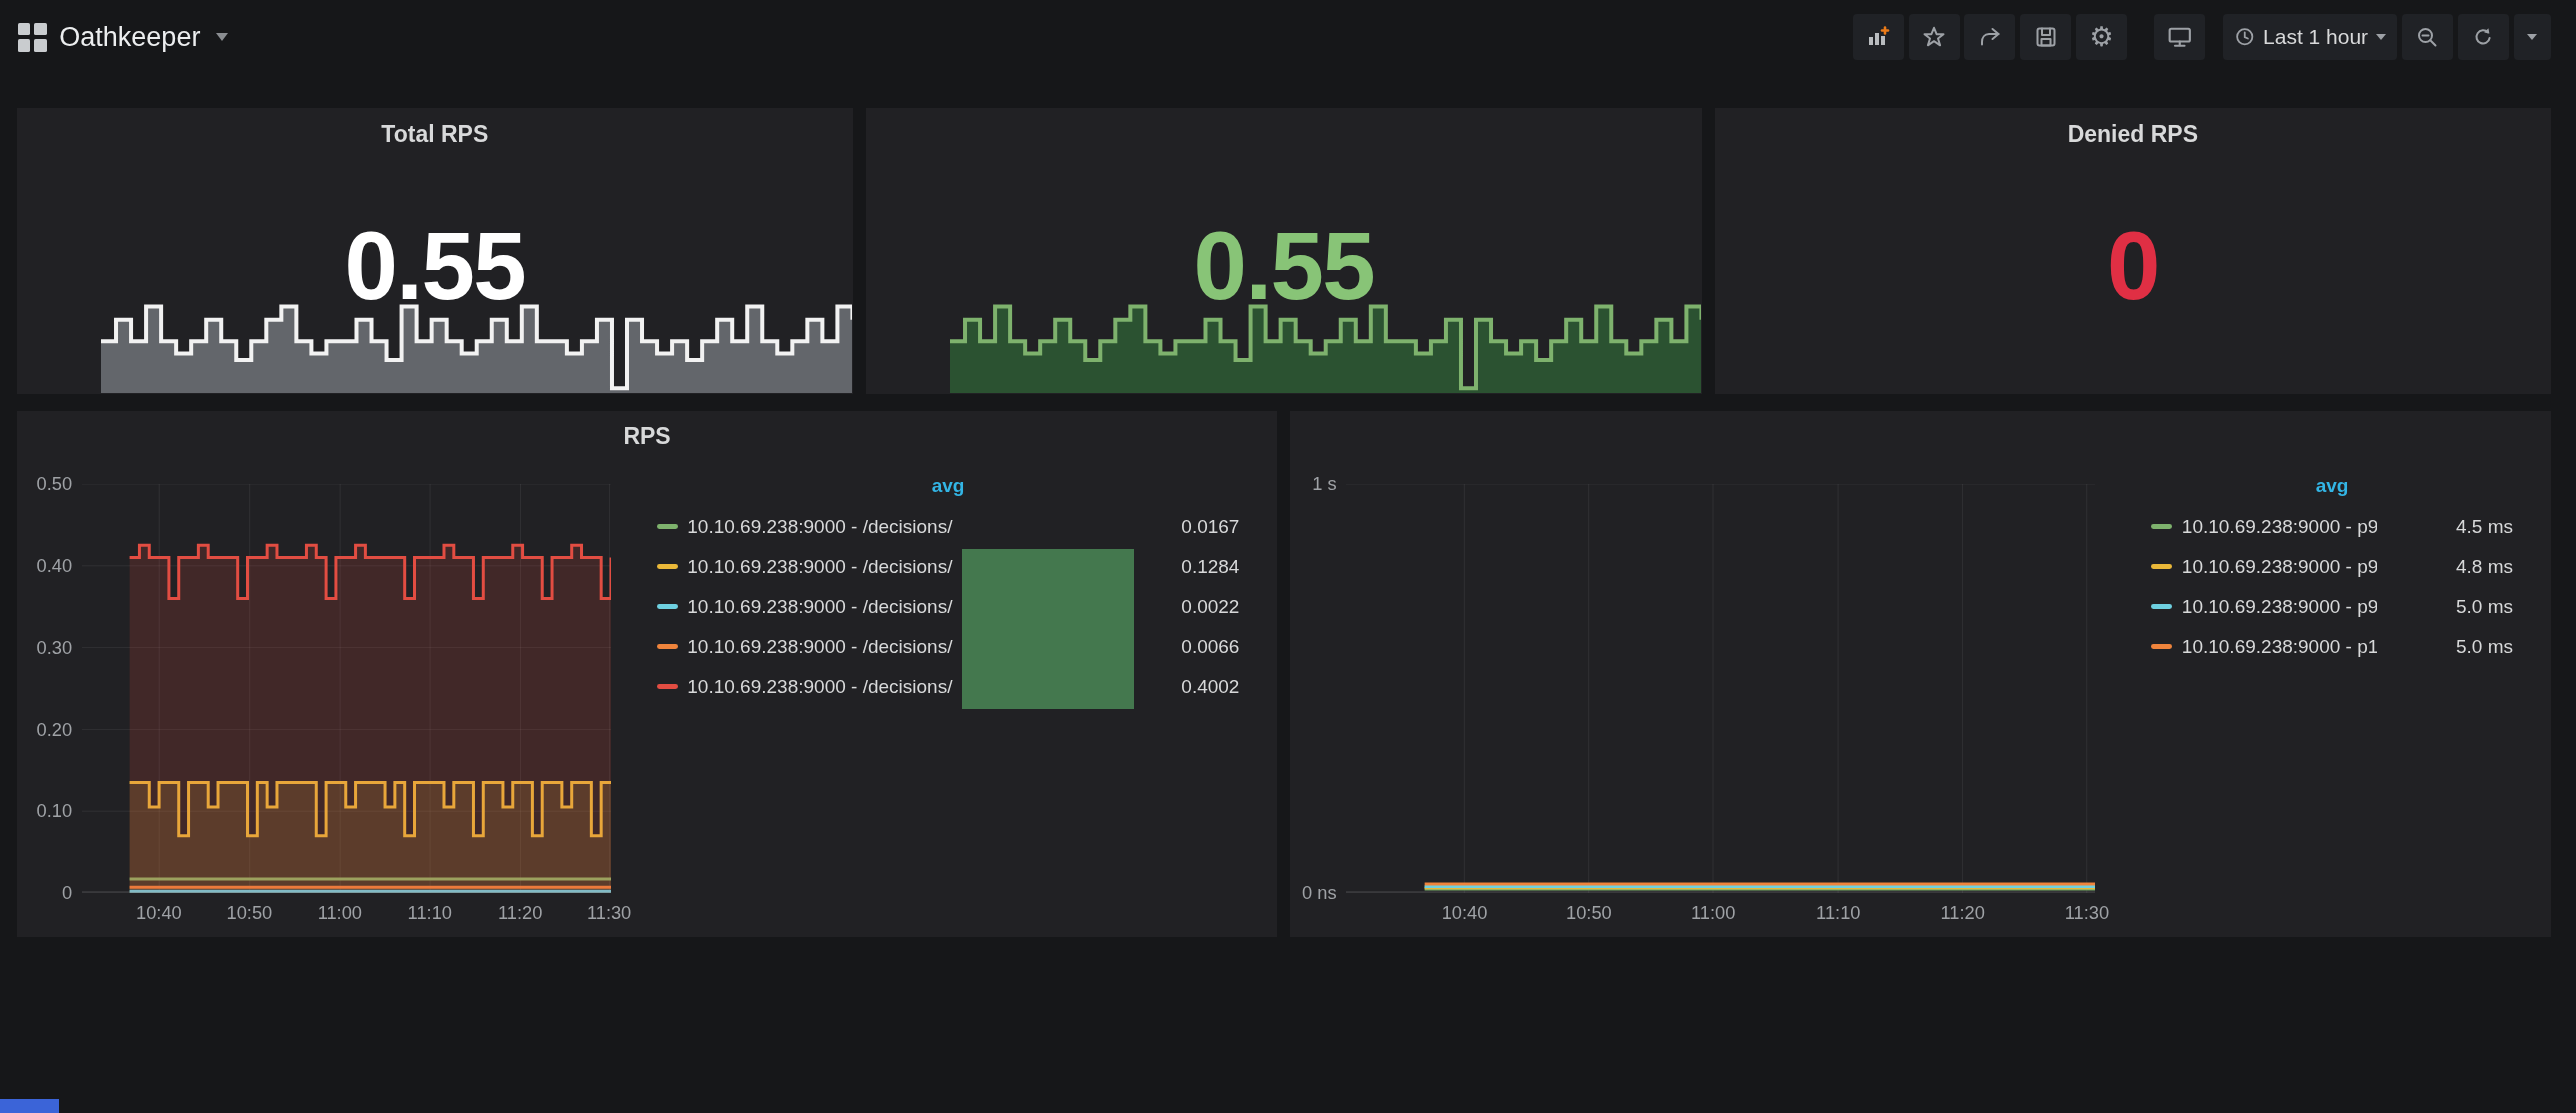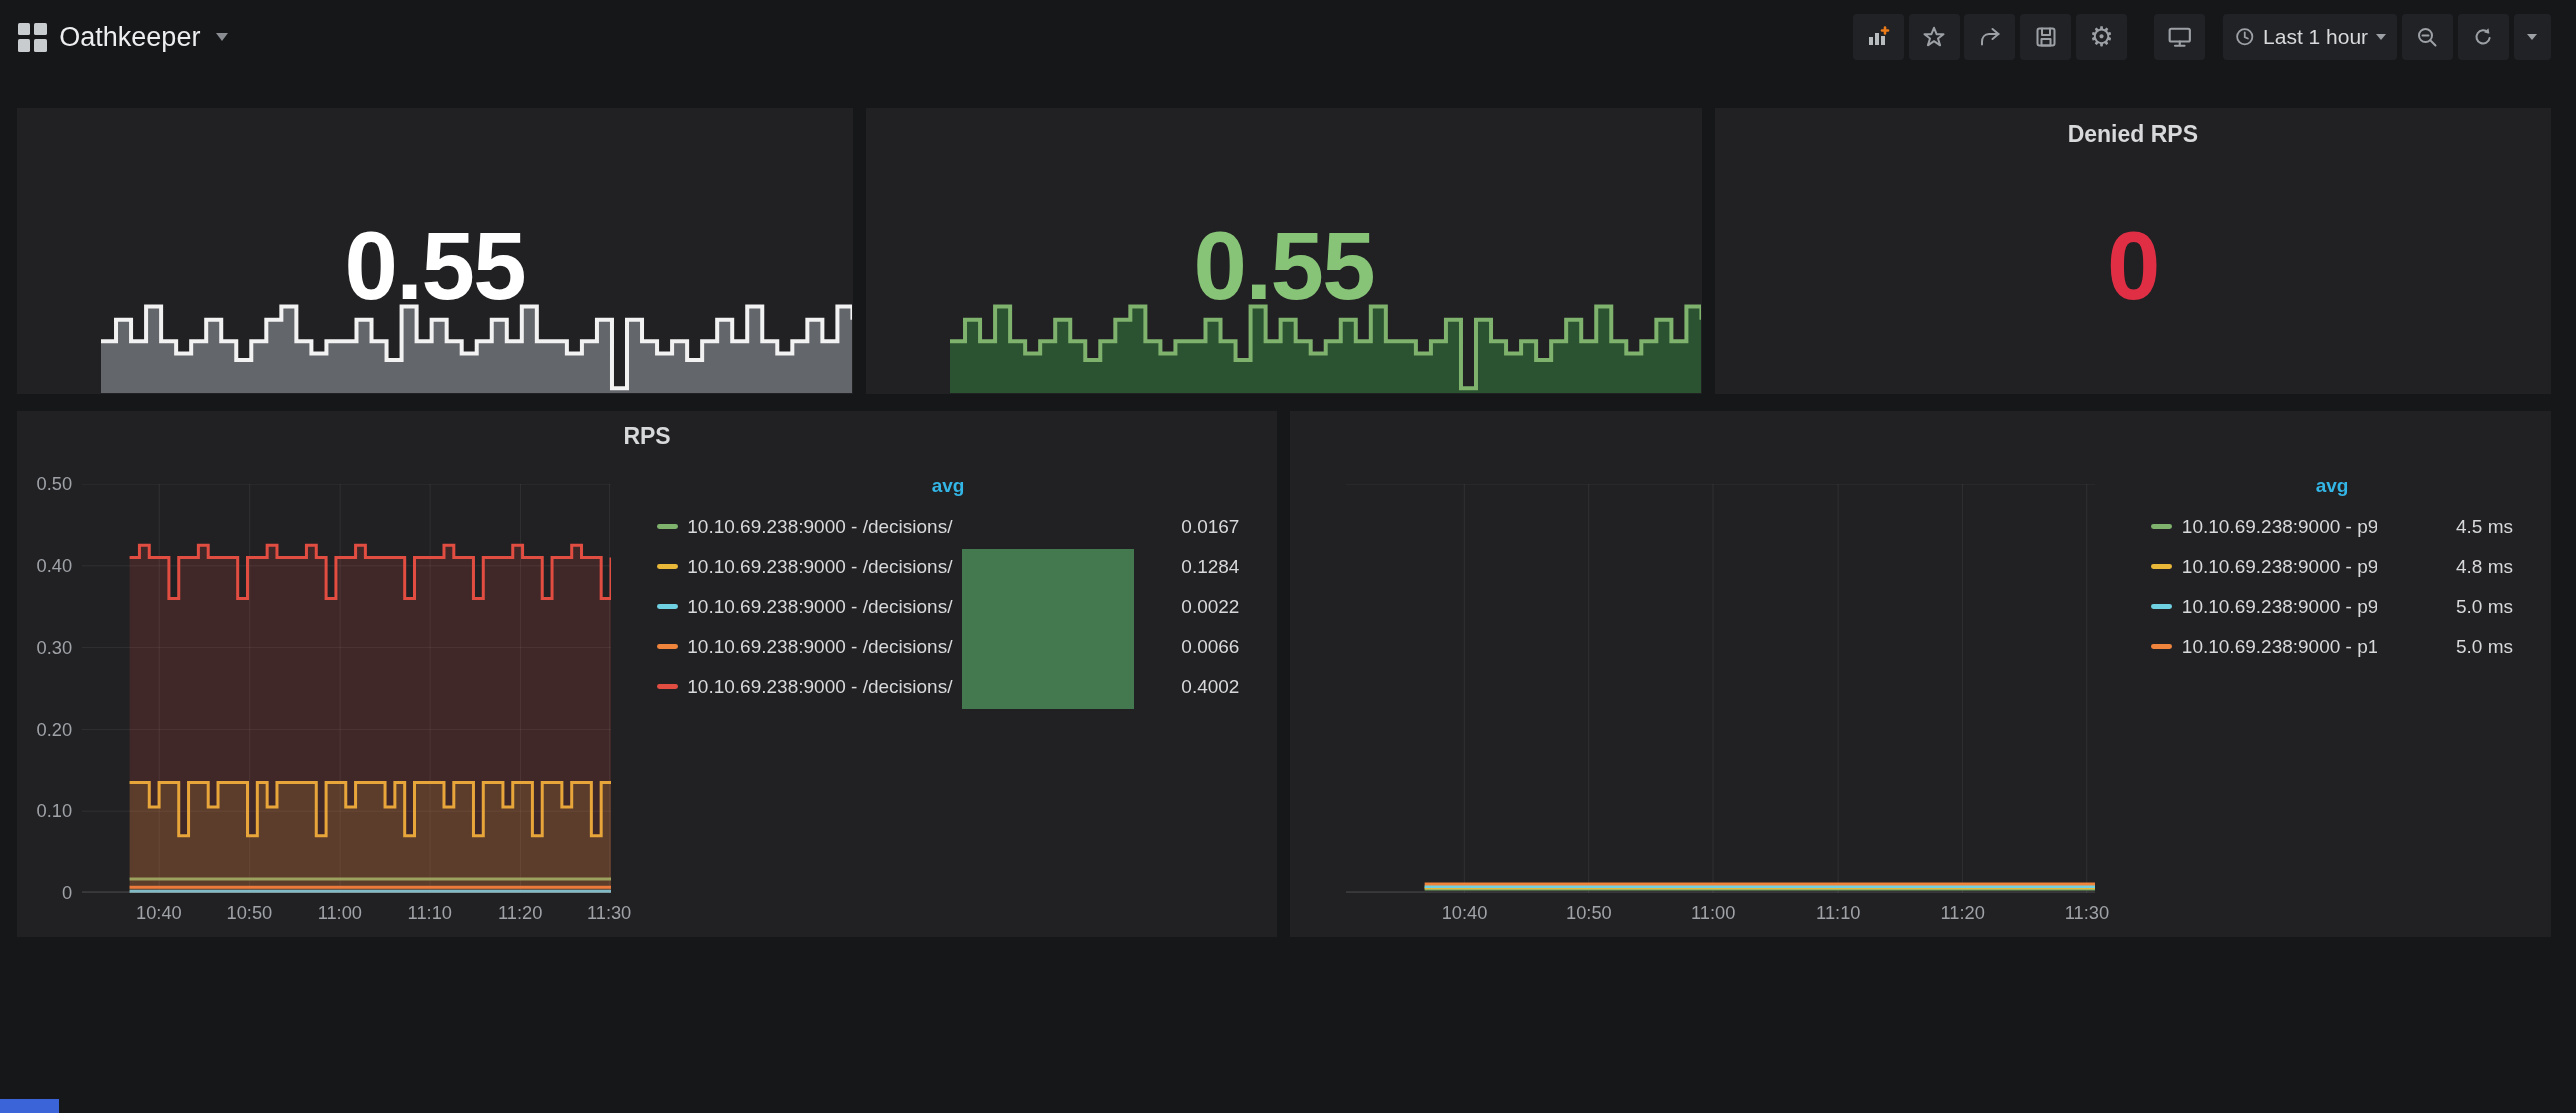--- a/index.html
+++ b/index.html
@@ -167,20 +167,21 @@
       <div class="nav-btn narrow">
         <span class="caret-sm"></span>
       </div>
     </div>
   </div>
 </div>
 
 <div class="dash">
 
   <div class="panel span2">
+    <div class="panel-title">Total RPS</div>
     <div class="stat-value" style="color: rgb(255, 255, 255);">0.55</div>
     <div class="sparkline">
       <svg class="plot" preserveAspectRatio="none" viewBox="0 0 1000 400">
           <path d="M0 179.99999999999997 L20 179.99999999999997 L20 87.99999999999999 L40 87.99999999999999 L40 179.99999999999997 L60 179.99999999999997 L60 31.999999999999986 L80 31.999999999999986 L80 179.99999999999997 L100 179.99999999999997 L100 232.00000000000003 L120 232.00000000000003 L120 179.99999999999997 L140 179.99999999999997 L140 87.99999999999999 L160 87.99999999999999 L160 179.99999999999997 L180 179.99999999999997 L180 260 L200 260 L200 179.99999999999997 L220 179.99999999999997 L220 87.99999999999999 L240 87.99999999999999 L240 31.999999999999986 L260 31.999999999999986 L260 179.99999999999997 L280 179.99999999999997 L280 232.00000000000003 L300 232.00000000000003 L300 179.99999999999997 L320 179.99999999999997 L320 179.99999999999997 L340 179.99999999999997 L340 87.99999999999999 L360 87.99999999999999 L360 179.99999999999997 L380 179.99999999999997 L380 260 L400 260 L400 31.999999999999986 L420 31.999999999999986 L420 179.99999999999997 L440 179.99999999999997 L440 87.99999999999999 L460 87.99999999999999 L460 179.99999999999997 L480 179.99999999999997 L480 232.00000000000003 L500 232.00000000000003 L500 179.99999999999997 L520 179.99999999999997 L520 87.99999999999999 L540 87.99999999999999 L540 179.99999999999997 L560 179.99999999999997 L560 31.999999999999986 L580 31.999999999999986 L580 179.99999999999997 L600 179.99999999999997 L600 179.99999999999997 L620 179.99999999999997 L620 232.00000000000003 L640 232.00000000000003 L640 179.99999999999997 L660 179.99999999999997 L660 87.99999999999999 L680 87.99999999999999 L680 380 L700 380 L700 87.99999999999999 L720 87.99999999999999 L720 179.99999999999997 L740 179.99999999999997 L740 232.00000000000003 L760 232.00000000000003 L760 179.99999999999997 L780 179.99999999999997 L780 260 L800 260 L800 179.99999999999997 L820 179.99999999999997 L820 87.99999999999999 L840 87.99999999999999 L840 179.99999999999997 L860 179.99999999999997 L860 31.999999999999986 L880 31.999999999999986 L880 179.99999999999997 L900 179.99999999999997 L900 232.00000000000003 L920 232.00000000000003 L920 179.99999999999997 L940 179.99999999999997 L940 87.99999999999999 L960 87.99999999999999 L960 179.99999999999997 L980 179.99999999999997 L980 31.999999999999986 L1000 31.999999999999986 L1000 87.99999999999999 L1000 400 L0 400 Z" fill="#63666b" stroke="none"></path>
           <path d="M0 179.99999999999997 L20 179.99999999999997 L20 87.99999999999999 L40 87.99999999999999 L40 179.99999999999997 L60 179.99999999999997 L60 31.999999999999986 L80 31.999999999999986 L80 179.99999999999997 L100 179.99999999999997 L100 232.00000000000003 L120 232.00000000000003 L120 179.99999999999997 L140 179.99999999999997 L140 87.99999999999999 L160 87.99999999999999 L160 179.99999999999997 L180 179.99999999999997 L180 260 L200 260 L200 179.99999999999997 L220 179.99999999999997 L220 87.99999999999999 L240 87.99999999999999 L240 31.999999999999986 L260 31.999999999999986 L260 179.99999999999997 L280 179.99999999999997 L280 232.00000000000003 L300 232.00000000000003 L300 179.99999999999997 L320 179.99999999999997 L320 179.99999999999997 L340 179.99999999999997 L340 87.99999999999999 L360 87.99999999999999 L360 179.99999999999997 L380 179.99999999999997 L380 260 L400 260 L400 31.999999999999986 L420 31.999999999999986 L420 179.99999999999997 L440 179.99999999999997 L440 87.99999999999999 L460 87.99999999999999 L460 179.99999999999997 L480 179.99999999999997 L480 232.00000000000003 L500 232.00000000000003 L500 179.99999999999997 L520 179.99999999999997 L520 87.99999999999999 L540 87.99999999999999 L540 179.99999999999997 L560 179.99999999999997 L560 31.999999999999986 L580 31.999999999999986 L580 179.99999999999997 L600 179.99999999999997 L600 179.99999999999997 L620 179.99999999999997 L620 232.00000000000003 L640 232.00000000000003 L640 179.99999999999997 L660 179.99999999999997 L660 87.99999999999999 L680 87.99999999999999 L680 380 L700 380 L700 87.99999999999999 L720 87.99999999999999 L720 179.99999999999997 L740 179.99999999999997 L740 232.00000000000003 L760 232.00000000000003 L760 179.99999999999997 L780 179.99999999999997 L780 260 L800 260 L800 179.99999999999997 L820 179.99999999999997 L820 87.99999999999999 L840 87.99999999999999 L840 179.99999999999997 L860 179.99999999999997 L860 31.999999999999986 L880 31.999999999999986 L880 179.99999999999997 L900 179.99999999999997 L900 232.00000000000003 L920 232.00000000000003 L920 179.99999999999997 L940 179.99999999999997 L940 87.99999999999999 L960 87.99999999999999 L960 179.99999999999997 L980 179.99999999999997 L980 31.999999999999986 L1000 31.999999999999986 L1000 87.99999999999999" fill="none" stroke="#f2f2f2" stroke-width="4" vector-effect="non-scaling-stroke"></path>
         </svg>
     </div>
   </div>
 
   <div class="panel span2">
@@ -283,20 +284,24 @@
           <line x1="490" y1="0" x2="490" y2="400" stroke="rgba(255,255,255,0.07)" stroke-width="1" vector-effect="non-scaling-stroke"></line>
           <line x1="657" y1="0" x2="657" y2="400" stroke="rgba(255,255,255,0.07)" stroke-width="1" vector-effect="non-scaling-stroke"></line>
           <line x1="823" y1="0" x2="823" y2="400" stroke="rgba(255,255,255,0.07)" stroke-width="1" vector-effect="non-scaling-stroke"></line>
           <line x1="989" y1="0" x2="989" y2="400" stroke="rgba(255,255,255,0.07)" stroke-width="1" vector-effect="non-scaling-stroke"></line>
           <line x1="0" y1="399" x2="1000" y2="399" stroke="rgba(255,255,255,0.18)" stroke-width="1" vector-effect="non-scaling-stroke"></line>
           <path d="M105 396 L1000 396 L1000 396" fill="none" stroke="#7eb26d" stroke-width="3" vector-effect="non-scaling-stroke"></path>
           <path d="M105 394.8 L1000 394.8 L1000 394.8" fill="none" stroke="#eab839" stroke-width="3" vector-effect="non-scaling-stroke"></path>
           <path d="M105 393.6 L1000 393.6 L1000 393.6" fill="none" stroke="#6ed0e0" stroke-width="3" vector-effect="non-scaling-stroke"></path>
           <path d="M105 391.2 L1000 391.2 L1000 391.2" fill="none" stroke="#ef843c" stroke-width="3" vector-effect="non-scaling-stroke"></path>
         </svg>
+      <div class="ylabels">
+          <span style="top: calc(0% - 10.4px);">1 s</span>
+          <span style="top: calc(100% - 10.4px);">0 ns</span>
+        </div>
       <div class="xlabels">
           <span style="left: 15.8%;">10:40</span>
           <span style="left: 32.4%;">10:50</span>
           <span style="left: 49%;">11:00</span>
           <span style="left: 65.7%;">11:10</span>
           <span style="left: 82.3%;">11:20</span>
           <span style="left: 98.9%;">11:30</span>
         </div>
     </div>
     <div class="legend" id="lat-legend">

